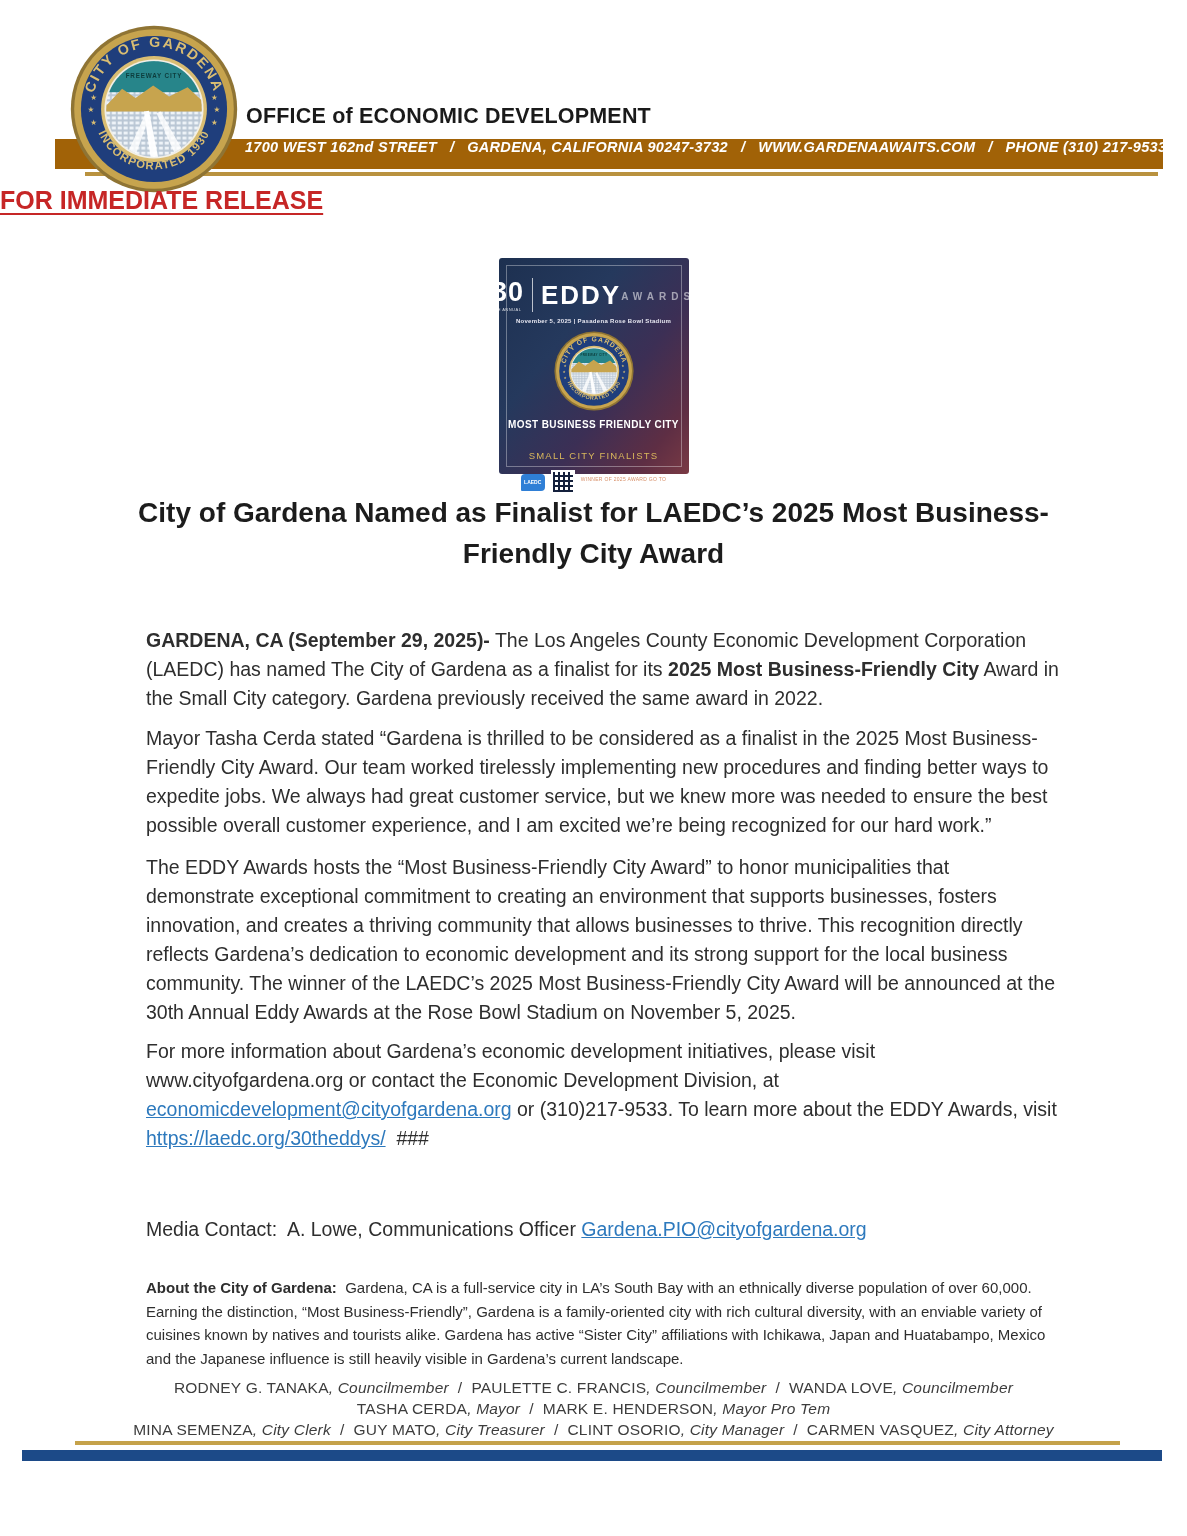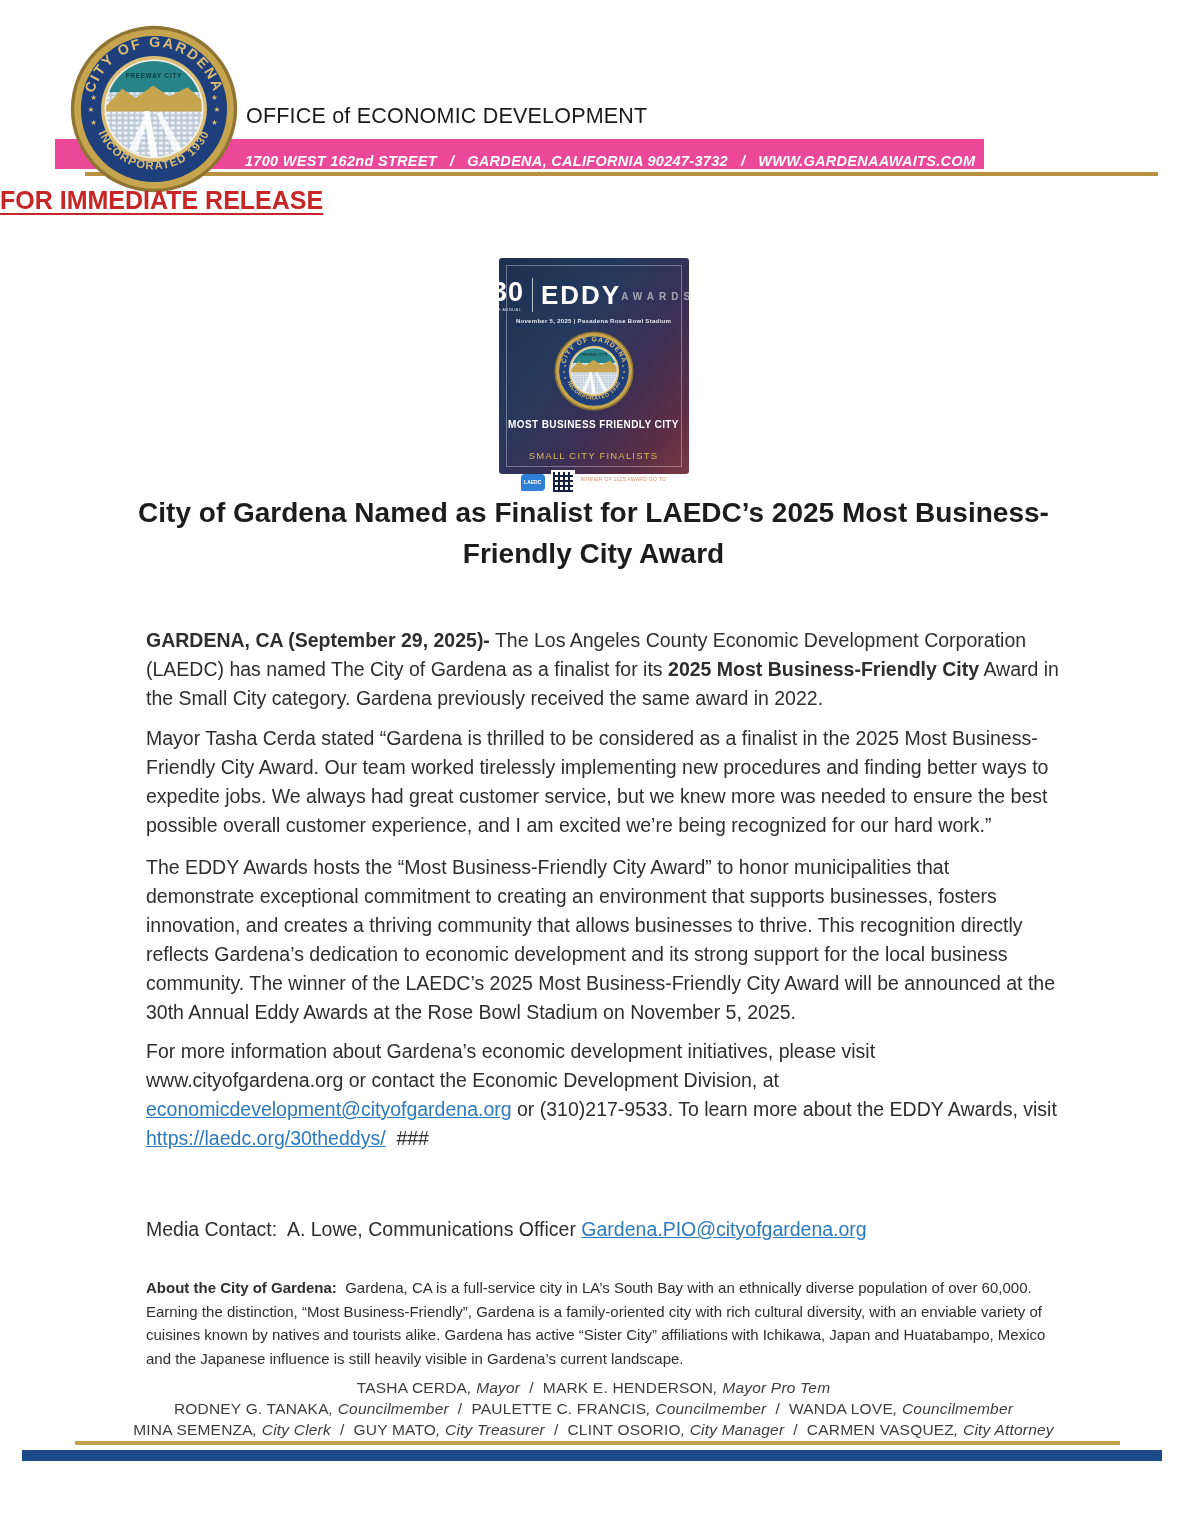--- a/index.html
+++ b/index.html
@@ -1,25 +1,25 @@
 <!DOCTYPE html>
 <html><head>
 <meta charset="utf-8">
 <style>
   html,body{margin:0;padding:0;background:#ffffff;}
   .page{position:relative;width:1187px;height:1536px;background:#ffffff;
         font-family:"Liberation Sans",sans-serif;overflow:hidden;}
 
   
-  .banner{position:absolute;left:55px;top:139px;width:929px;height:30px;
-          background:#ec4899;display:flex;align-items:flex-end;}
+  .banner{position:absolute;left:55px;top:139px;width:1108px;height:30px;
+          background:#a16207;display:flex;align-items:flex-start;}
   .banner-text{margin-left:190px;color:#ffffff;font-weight:bold;font-style:italic;
                font-size:14.5px;letter-spacing:.3px;white-space:nowrap;}
   .banner-goldline{position:absolute;left:85px;top:172px;width:1073px;height:4px;background:#b9923f;}
-  .office-title{position:absolute;left:246px;top:104px;font-size:21.5px;font-weight:normal;
+  .office-title{position:absolute;left:246px;top:104px;font-size:21.5px;font-weight:bold;
                 color:#1a1a1a;letter-spacing:.2px;}
   .seal-wrap{position:absolute;left:70px;top:25px;width:168px;height:168px;}
   .seal-wrap svg{width:100%;height:100%;display:block;}
   .seal-arc{fill:#d9bd72;font-weight:bold;font-family:"Liberation Sans",sans-serif;}
   .seal-star{fill:#d9bd72;font-size:9px;text-anchor:middle;}
   .seal-inner-top{fill:#0d3c3c;font-size:7.5px;font-weight:bold;letter-spacing:1px;text-anchor:middle;
                   font-family:"Liberation Sans",sans-serif;}
 
   
   .release{position:absolute;top:186px;left:0;width:100%;font-size:25px;
@@ -165,20 +165,20 @@
   <h1 class="title">City of Gardena Named as Finalist for LAEDC’s 2025 Most Business-Friendly City Award</h1>
 
   <p class="body-par" style="top:618px"><span class="seg-bold">GARDENA, CA (September 29, 2025)-</span><span> The Los Angeles County Economic Development Corporation (LAEDC) has named The City of Gardena as a finalist for its </span><span class="seg-bold">2025 Most Business-Friendly City</span><span> Award in the Small City category. Gardena previously received the same award in 2022.</span></p>
   <p class="body-par" style="top:716px"><span>Mayor Tasha Cerda stated “Gardena is thrilled to be considered as a finalist in the 2025 Most Business-Friendly City Award. Our team worked tirelessly implementing new procedures and finding better ways to expedite jobs. We always had great customer service, but we knew more was needed to ensure the best possible overall customer experience, and I am excited we’re being recognized for our hard work.”</span></p>
   <p class="body-par" style="top:845px"><span>The EDDY Awards hosts the “Most Business-Friendly City Award” to honor municipalities that demonstrate exceptional commitment to creating an environment that supports businesses, fosters innovation, and creates a thriving community that allows businesses to thrive. This recognition directly reflects Gardena’s dedication to economic development and its strong support for the local business community. The winner of the LAEDC’s 2025 Most Business-Friendly City Award will be announced at the 30th Annual Eddy Awards at the Rose Bowl Stadium on November 5, 2025.</span></p>
   <p class="body-par" style="top:1029px"><span>For more information about Gardena’s economic development initiatives, please visit www.cityofgardena.org or contact the Economic Development Division, at </span><a class="seg-link" href="#">economicdevelopment@cityofgardena.org</a><span> or (310)217-9533. To learn more about the EDDY Awards, visit </span><a class="seg-link" href="#">https://laedc.org/30theddys/</a><span>&nbsp; ###</span></p>
   <p class="body-par" style="top:1207px"><span>Media Contact:&nbsp; A. Lowe, Communications Officer </span><a class="seg-link" href="#">Gardena.PIO@cityofgardena.org</a></p>
   <p class="body-par about" style="top:1268px"><span class="seg-bold">About the City of Gardena:</span><span>&nbsp; Gardena, CA is a full-service city in LA’s South Bay with an ethnically diverse population of over 60,000. Earning the distinction, “Most Business-Friendly”, Gardena is a family-oriented city with rich cultural diversity, with an enviable variety of cuisines known by natives and tourists alike. Gardena has active “Sister City” affiliations with Ichikawa, Japan and Huatabampo, Mexico and the Japanese influence is still heavily visible in Gardena’s current landscape.</span></p>
 
   <div class="officials">
+    <div><span>RODNEY G. TANAKA</span><span class="seg-italic">, Councilmember</span><span>&nbsp;&nbsp;/&nbsp;&nbsp;</span><span>PAULETTE C. FRANCIS</span><span class="seg-italic">, Councilmember</span><span>&nbsp;&nbsp;/&nbsp;&nbsp;</span><span>WANDA LOVE</span><span class="seg-italic">, Councilmember</span></div>
     <div><span>TASHA CERDA</span><span class="seg-italic">, Mayor</span><span>&nbsp;&nbsp;/&nbsp;&nbsp;</span><span>MARK E. HENDERSON</span><span class="seg-italic">, Mayor Pro Tem</span></div>
-    <div><span>RODNEY G. TANAKA</span><span class="seg-italic">, Councilmember</span><span>&nbsp;&nbsp;/&nbsp;&nbsp;</span><span>PAULETTE C. FRANCIS</span><span class="seg-italic">, Councilmember</span><span>&nbsp;&nbsp;/&nbsp;&nbsp;</span><span>WANDA LOVE</span><span class="seg-italic">, Councilmember</span></div>
     <div><span>MINA SEMENZA</span><span class="seg-italic">, City Clerk</span><span>&nbsp;&nbsp;/&nbsp;&nbsp;</span><span>GUY MATO</span><span class="seg-italic">, City Treasurer</span><span>&nbsp;&nbsp;/&nbsp;&nbsp;</span><span>CLINT OSORIO</span><span class="seg-italic">, City Manager</span><span>&nbsp;&nbsp;/&nbsp;&nbsp;</span><span>CARMEN VASQUEZ</span><span class="seg-italic">, City Attorney</span></div>
   </div>
   <div class="footer-gold"></div>
   <div class="footer-blue"></div>
 
 </div>
 
 </body></html>

